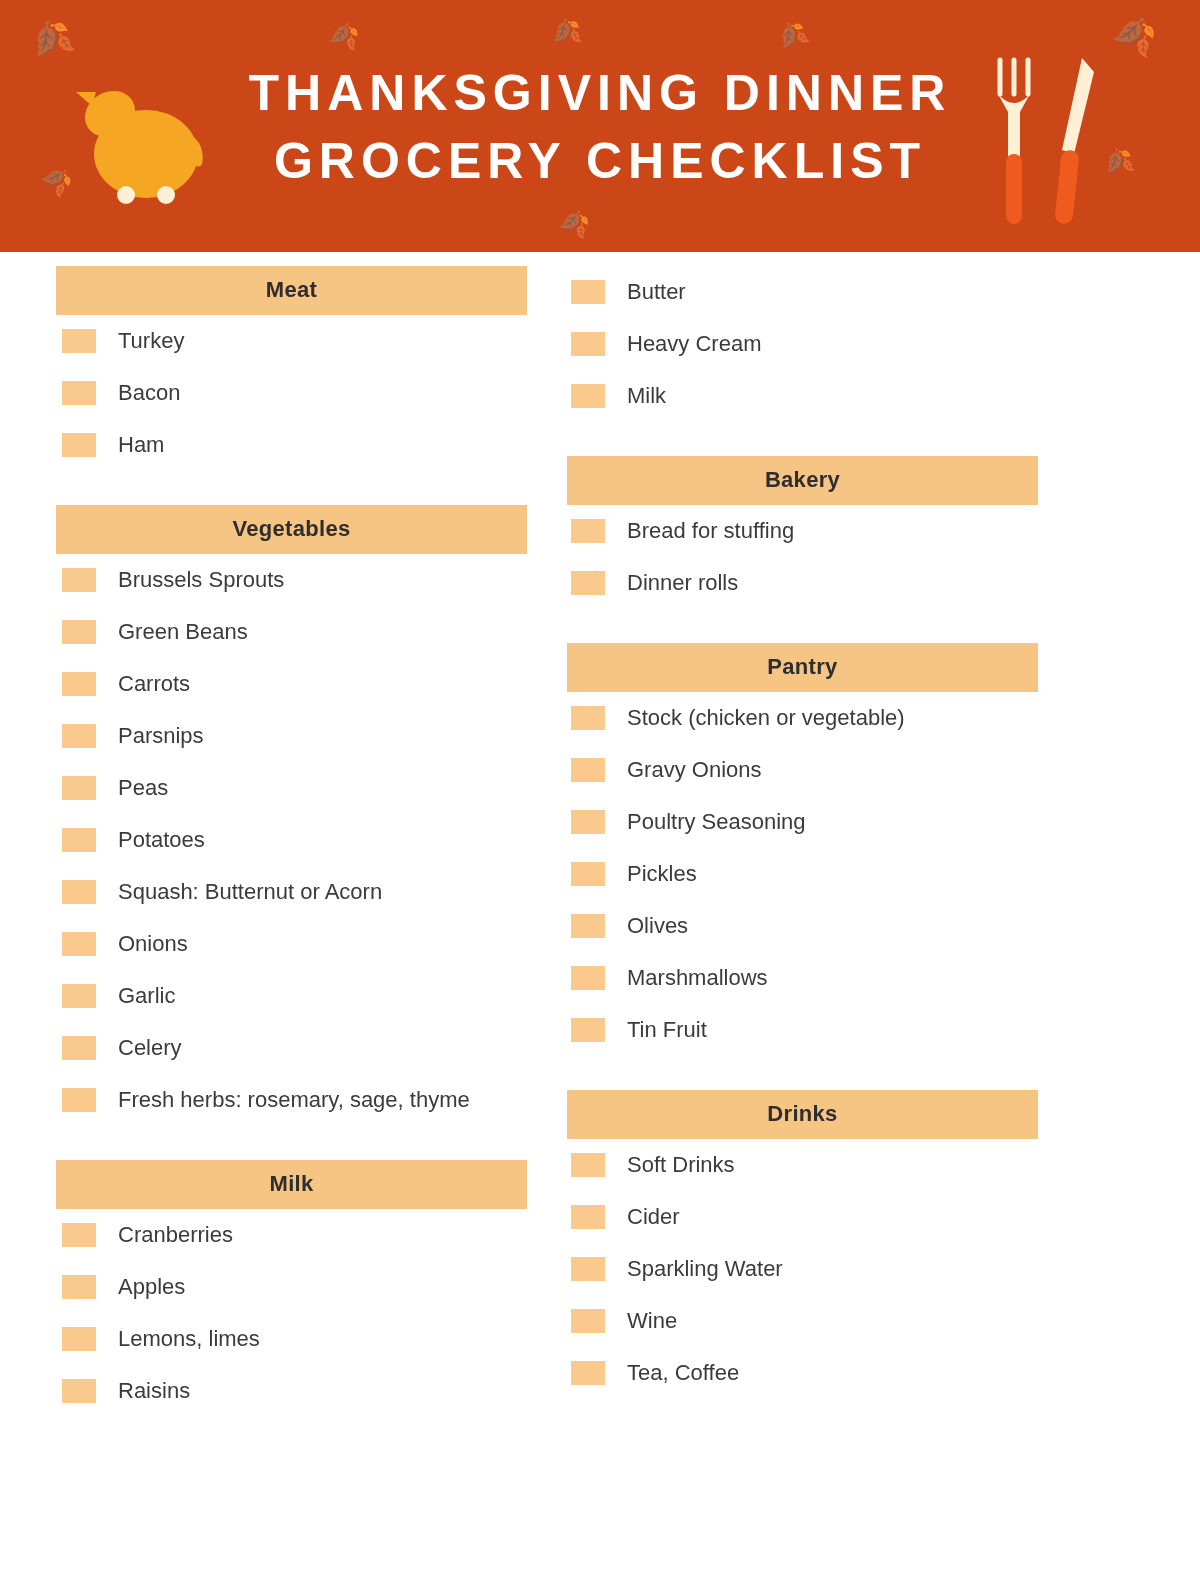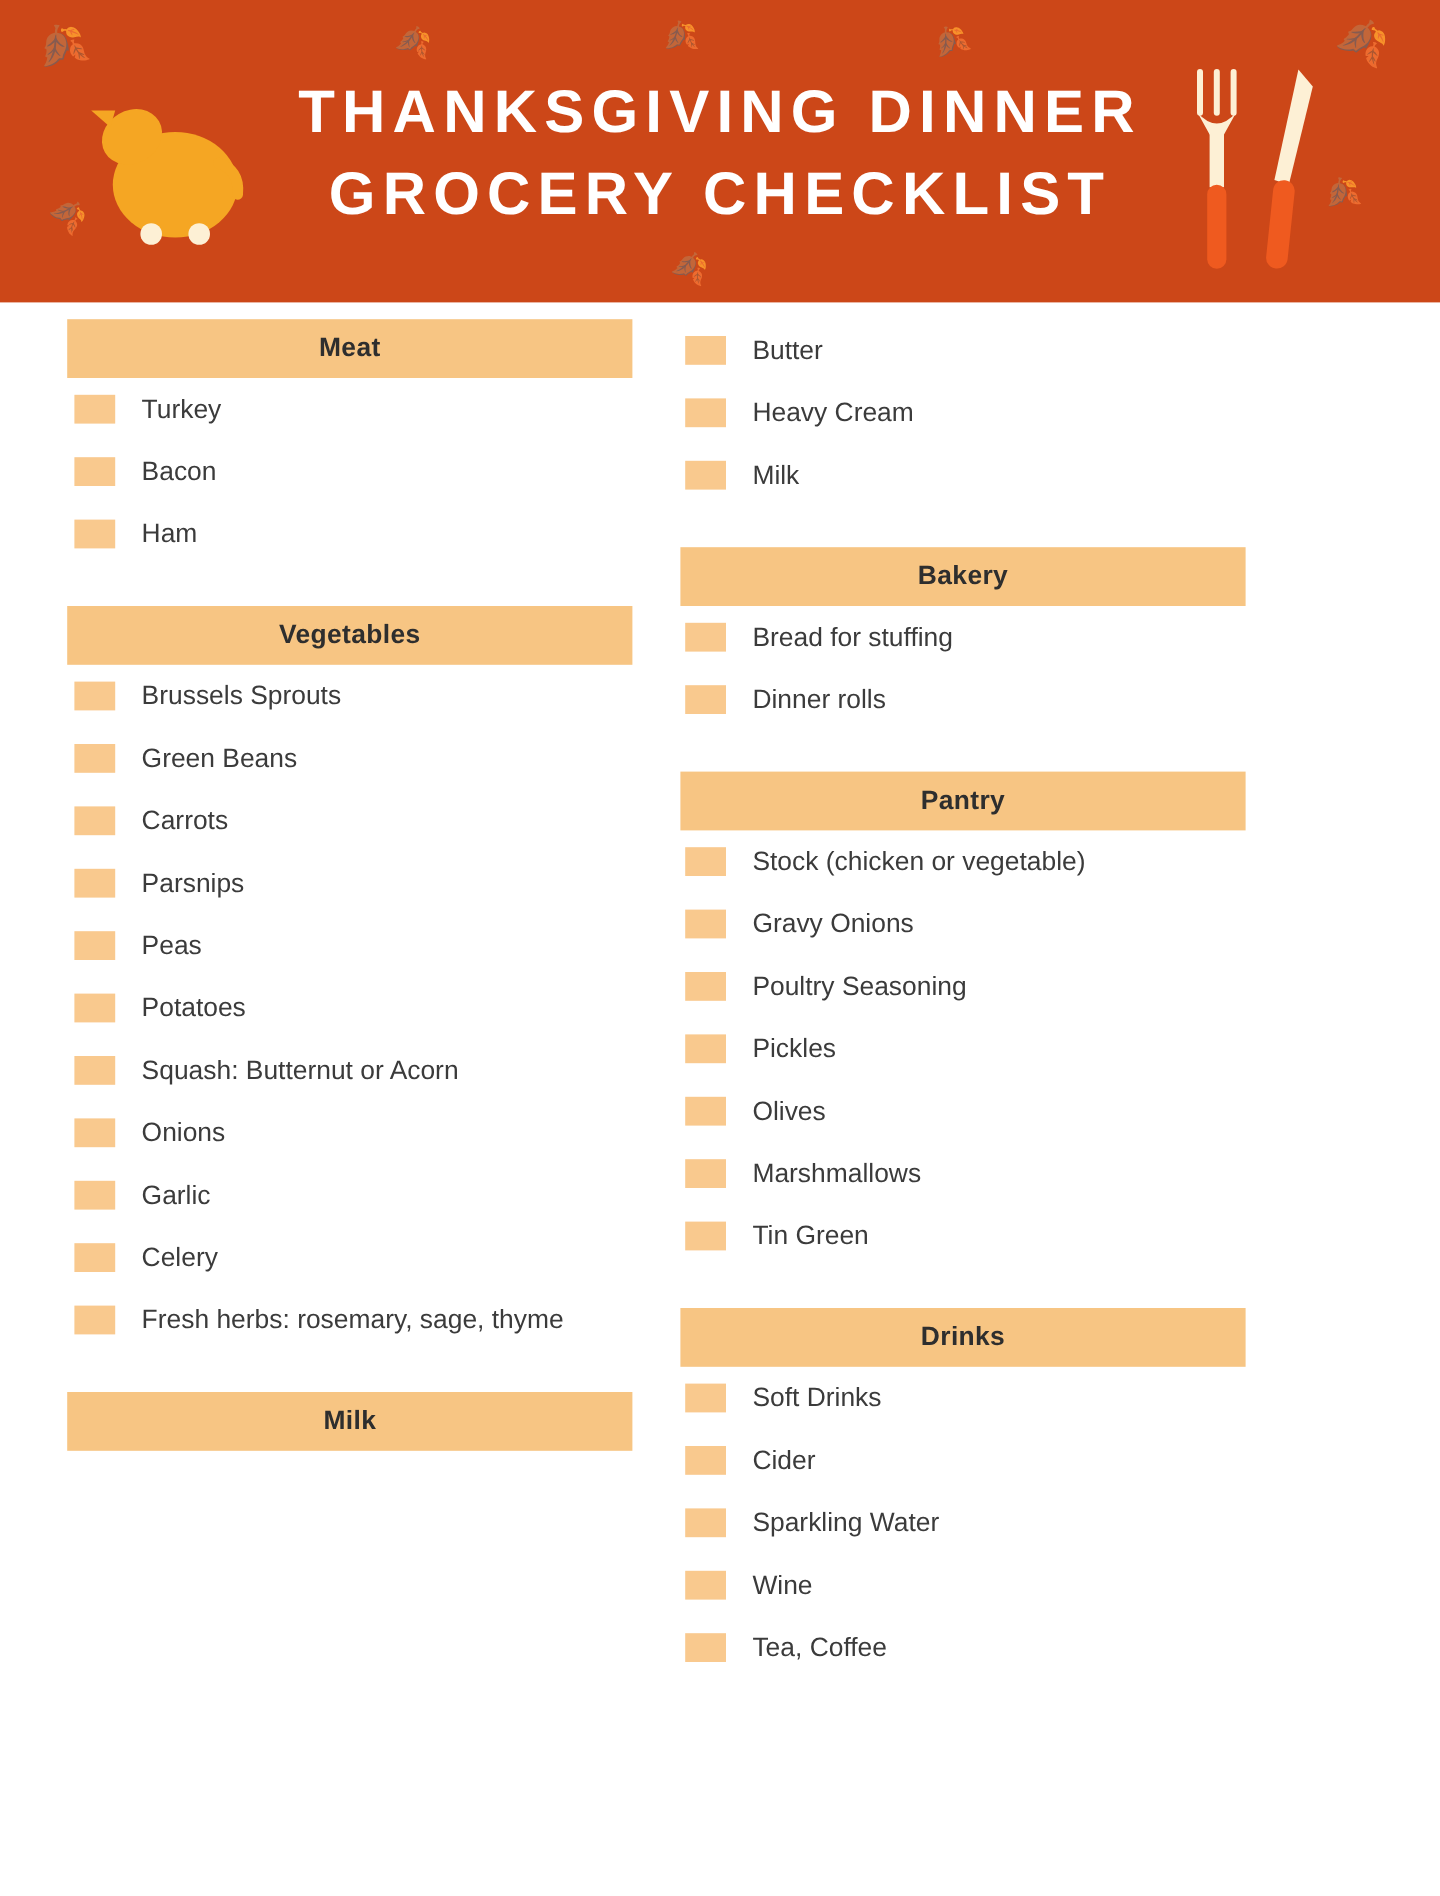--- a/index.html
+++ b/index.html
@@ -244,20 +244,38 @@
           </div>
           <div class="item">
             <span class="checkbox"></span>
             <span class="item-label">Fresh herbs: rosemary, sage, thyme</span>
           </div>
         </div>
       </div>
 
       <div class="section">
         <div class="section-header">Milk</div>
+        <div class="items">
+          <div class="item">
+            <span class="checkbox"></span>
+            <span class="item-label">Cranberries</span>
+          </div>
+          <div class="item">
+            <span class="checkbox"></span>
+            <span class="item-label">Apples</span>
+          </div>
+          <div class="item">
+            <span class="checkbox"></span>
+            <span class="item-label">Lemons, limes</span>
+          </div>
+          <div class="item">
+            <span class="checkbox"></span>
+            <span class="item-label">Raisins</span>
+          </div>
+        </div>
       </div>
 
     </div>
 
     <div class="col col-right">
 
       <div class="section">
         <div class="items">
           <div class="item">
             <span class="checkbox"></span>
@@ -310,21 +328,21 @@
           <div class="item">
             <span class="checkbox"></span>
             <span class="item-label">Olives</span>
           </div>
           <div class="item">
             <span class="checkbox"></span>
             <span class="item-label">Marshmallows</span>
           </div>
           <div class="item">
             <span class="checkbox"></span>
-            <span class="item-label">Tin Green</span>
+            <span class="item-label">Tin Fruit</span>
           </div>
         </div>
       </div>
 
       <div class="section">
         <div class="section-header">Drinks</div>
         <div class="items">
           <div class="item">
             <span class="checkbox"></span>
             <span class="item-label">Soft Drinks</span>

